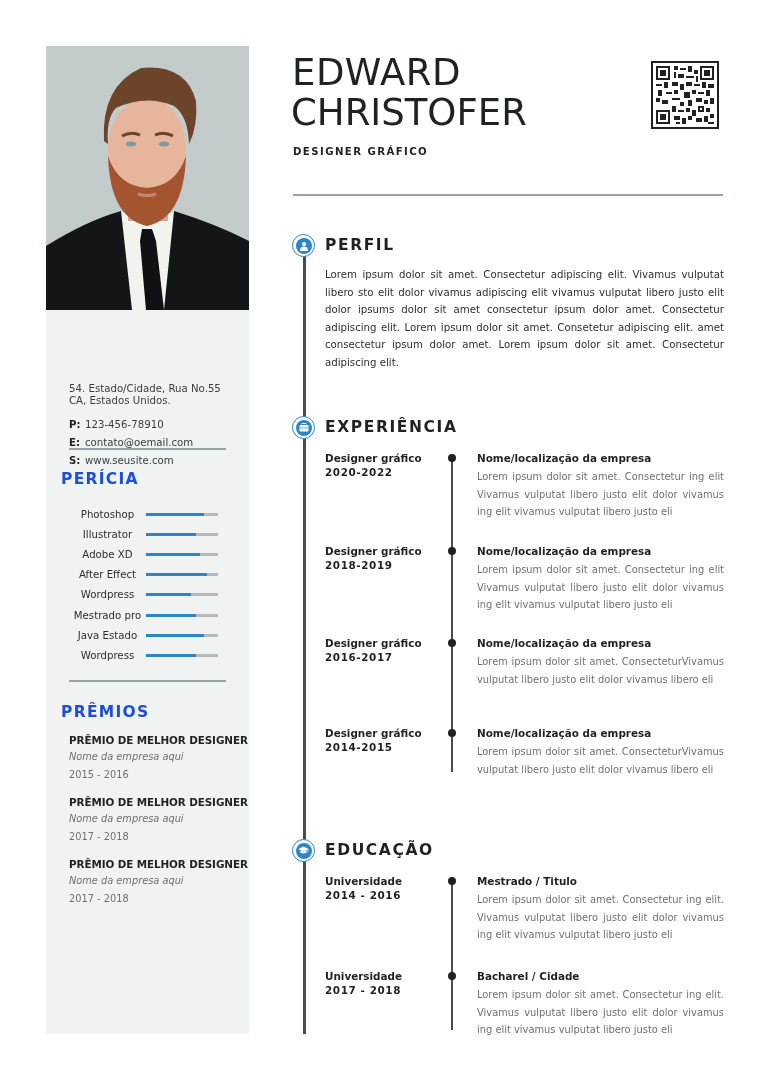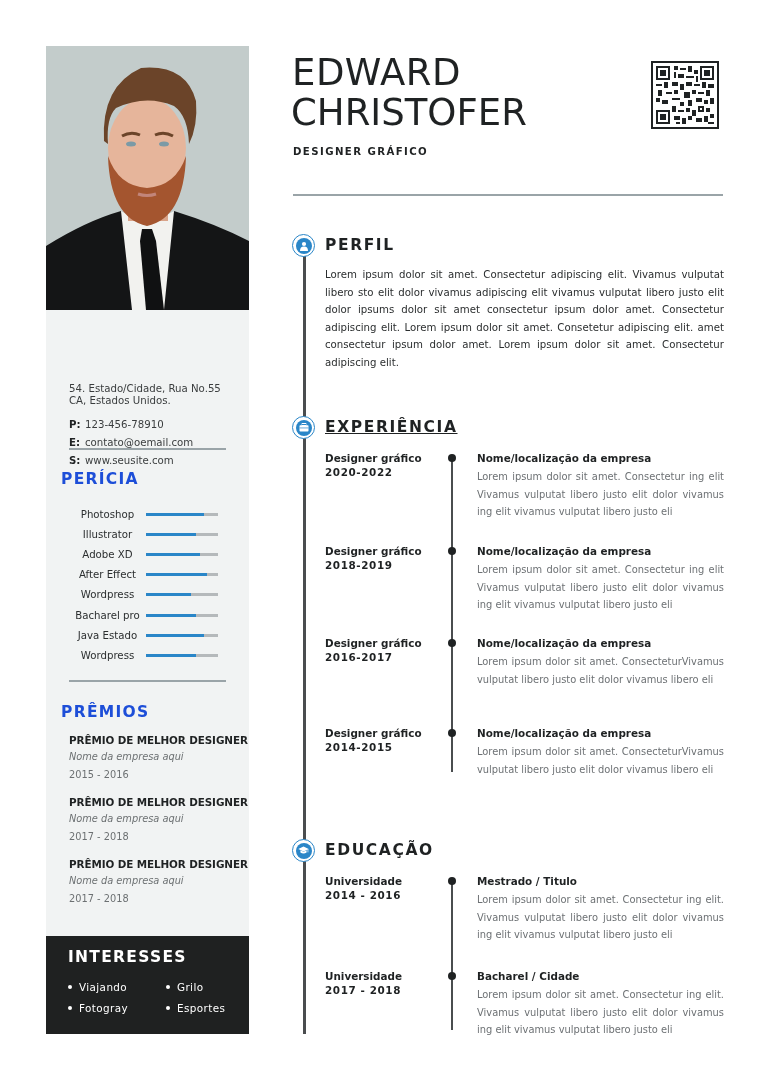--- a/index.html
+++ b/index.html
@@ -142,21 +142,21 @@
           <span class="fill" style="width: 85%;"></span>
         </span>
       </div>
     <div class="skill">
         <span class="name">Wordpress</span>
         <span class="bar">
           <span class="fill" style="width: 62%;"></span>
         </span>
       </div>
     <div class="skill">
-        <span class="name">Bacharel pro</span>
+        <span class="name">Mestrado pro</span>
         <span class="bar">
           <span class="fill" style="width: 69%;"></span>
         </span>
       </div>
     <div class="skill">
         <span class="name">Java Estado</span>
         <span class="bar">
           <span class="fill" style="width: 80%;"></span>
         </span>
       </div>
@@ -183,41 +183,20 @@
       <div class="c">Nome da empresa aqui</div>
       <div class="y">2017 - 2018</div>
     </div>
     <div class="award">
       <div class="t">PRÊMIO DE MELHOR DESIGNER</div>
       <div class="c">Nome da empresa aqui</div>
       <div class="y">2017 - 2018</div>
     </div>
   </div>
 
-  <div class="interests">
-    <div class="title">INTERESSES</div>
-    <div class="grid">
-      <div class="item">
-          <span class="dot"></span>
-          <span>Viajando</span>
-        </div>
-      <div class="item">
-          <span class="dot"></span>
-          <span>Grilo</span>
-        </div>
-      <div class="item">
-          <span class="dot"></span>
-          <span>Fotogray</span>
-        </div>
-      <div class="item">
-          <span class="dot"></span>
-          <span>Esportes</span>
-        </div>
-    </div>
-  </div>
 </div>
 
 <div class="first-name">EDWARD</div>
 <div class="last-name">CHRISTOFER</div>
 <div class="job">DESIGNER GRÁFICO</div>
 
 <div class="qr">
   <svg width="58" height="58" viewBox="0 0 29 29" xmlns="http://www.w3.org/2000/svg" shape-rendering="crispEdges">
     <g fill="#1f2223">
       <rect x="0" y="0" width="7" height="7"></rect>
@@ -296,21 +275,21 @@
 
 <div class="sec-icon" style="top:416px;">
   <div class="inner">
     <svg width="10" height="9" viewBox="0 0 10 9">
         <rect x="3.2" y="0.5" width="3.6" height="2" fill="none" stroke="#fff" stroke-width="1"></rect>
         <rect x="0.5" y="2.3" width="9" height="6.2" rx="0.8" fill="#fff"></rect>
         <rect x="0.5" y="4.6" width="9" height="0.7" fill="#2a86c8"></rect>
       </svg>
   </div>
 </div>
-<div class="sec-title" style="top:418px;text-decoration:underline;">EXPERIÊNCIA</div>
+<div class="sec-title" style="top:418px;">EXPERIÊNCIA</div>
 
 <div class="inner-line" style="top:457px; height:315px;"></div>
 
 <div class="entry" style="top:452px;">
   <div class="left">
       <div>Designer gráfico</div>
       <div class="yr">2020-2022</div>
     </div>
   <div class="dot"></div>
   <div class="right">

